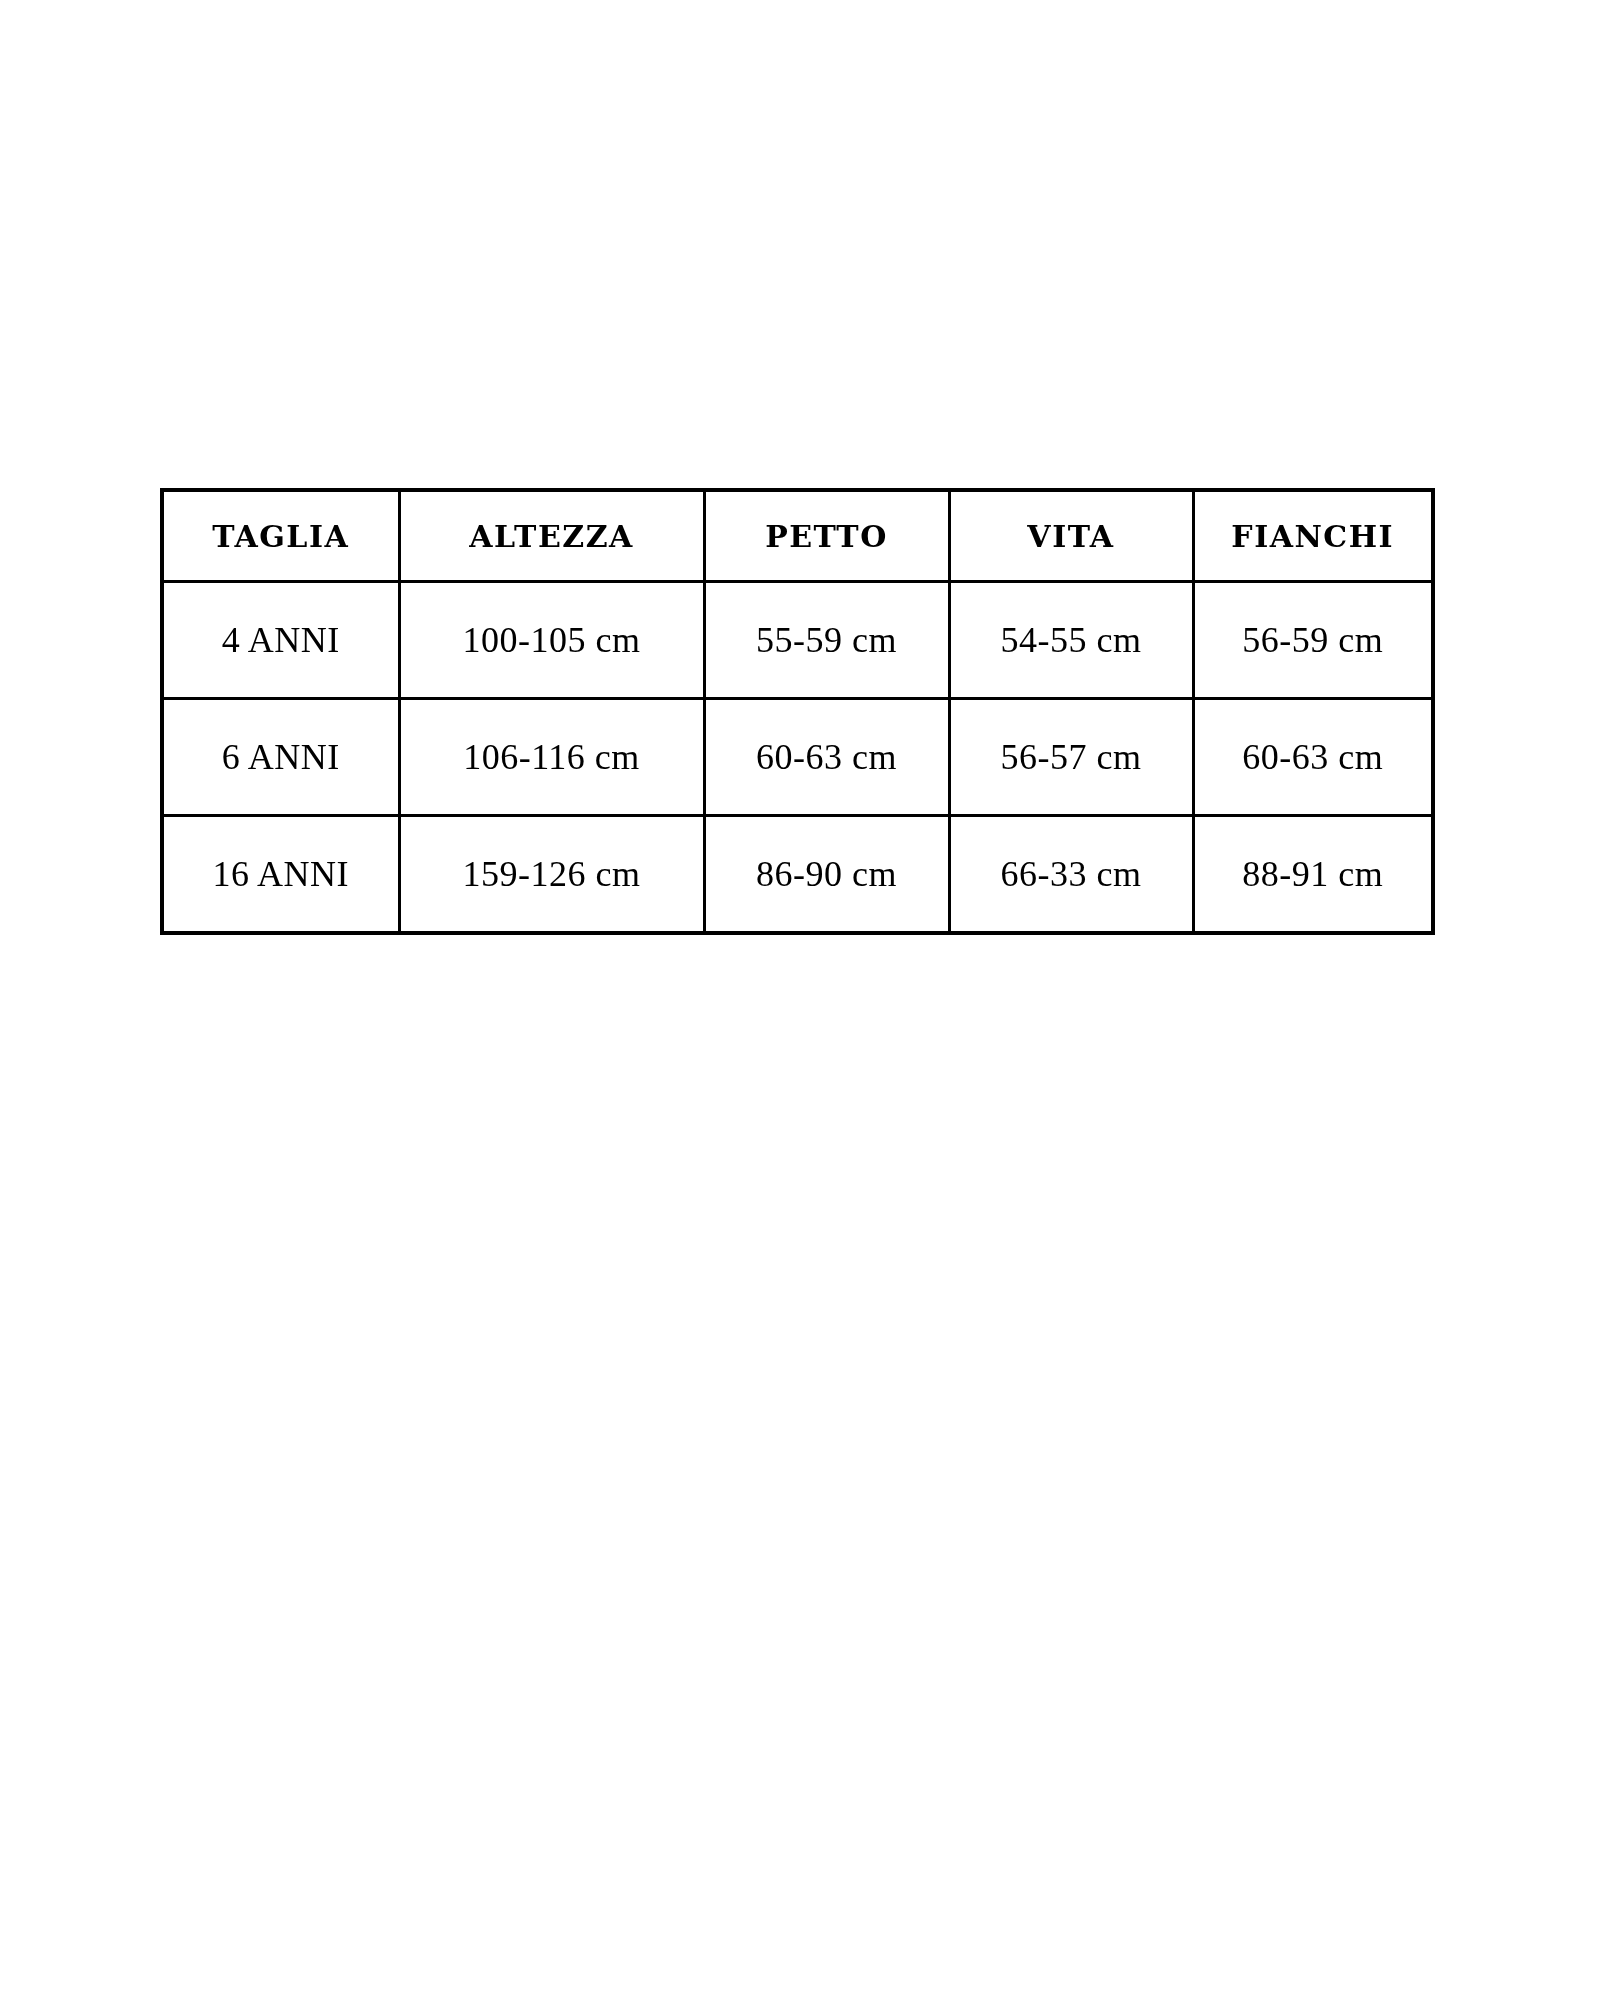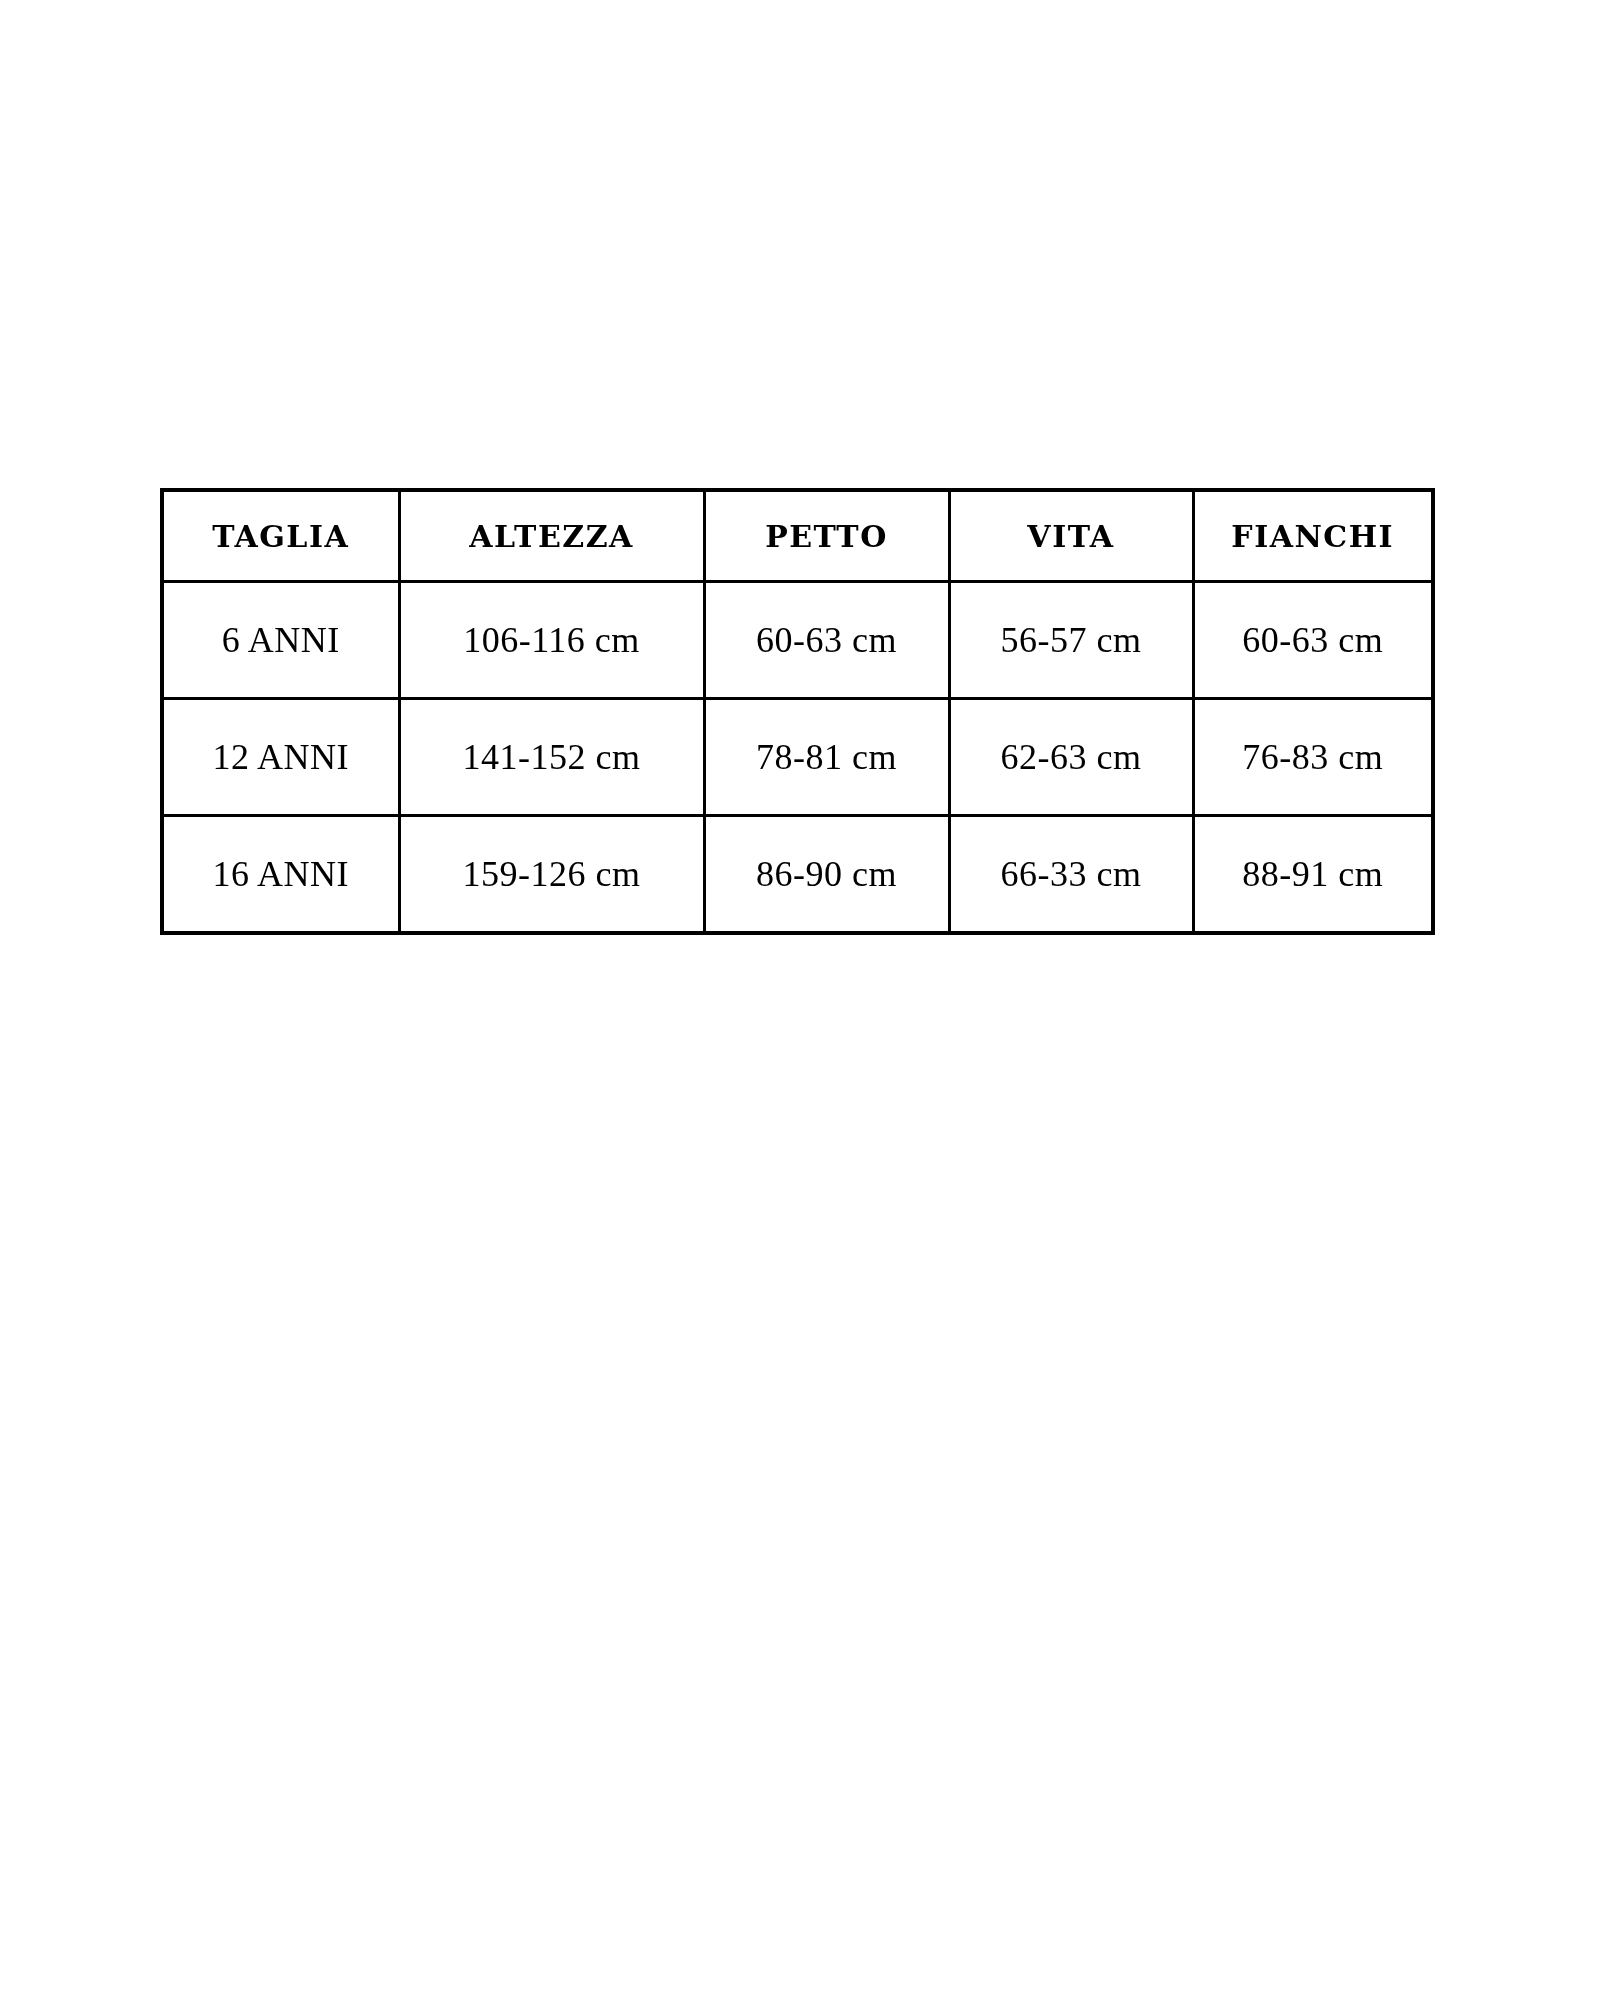--- a/index.html
+++ b/index.html
@@ -62,32 +62,32 @@
     <tr>
       <th>TAGLIA</th>
       <th>ALTEZZA</th>
       <th>PETTO</th>
       <th>VITA</th>
       <th>FIANCHI</th>
     </tr>
   </thead>
   <tbody>
     <tr>
+      <td>4 ANNI</td>
+      <td>100-105 cm</td>
+      <td>55-59 cm</td>
+      <td>54-55 cm</td>
+      <td>56-59 cm</td>
+    </tr>
+    <tr>
       <td>6 ANNI</td>
       <td>106-116 cm</td>
       <td>60-63 cm</td>
       <td>56-57 cm</td>
       <td>60-63 cm</td>
-    </tr>
-    <tr>
-      <td>12 ANNI</td>
-      <td>141-152 cm</td>
-      <td>78-81 cm</td>
-      <td>62-63 cm</td>
-      <td>76-83 cm</td>
     </tr>
     <tr>
       <td>16 ANNI</td>
       <td>159-126 cm</td>
       <td>86-90 cm</td>
       <td>66-33 cm</td>
       <td>88-91 cm</td>
     </tr>
   </tbody>
 </table>

